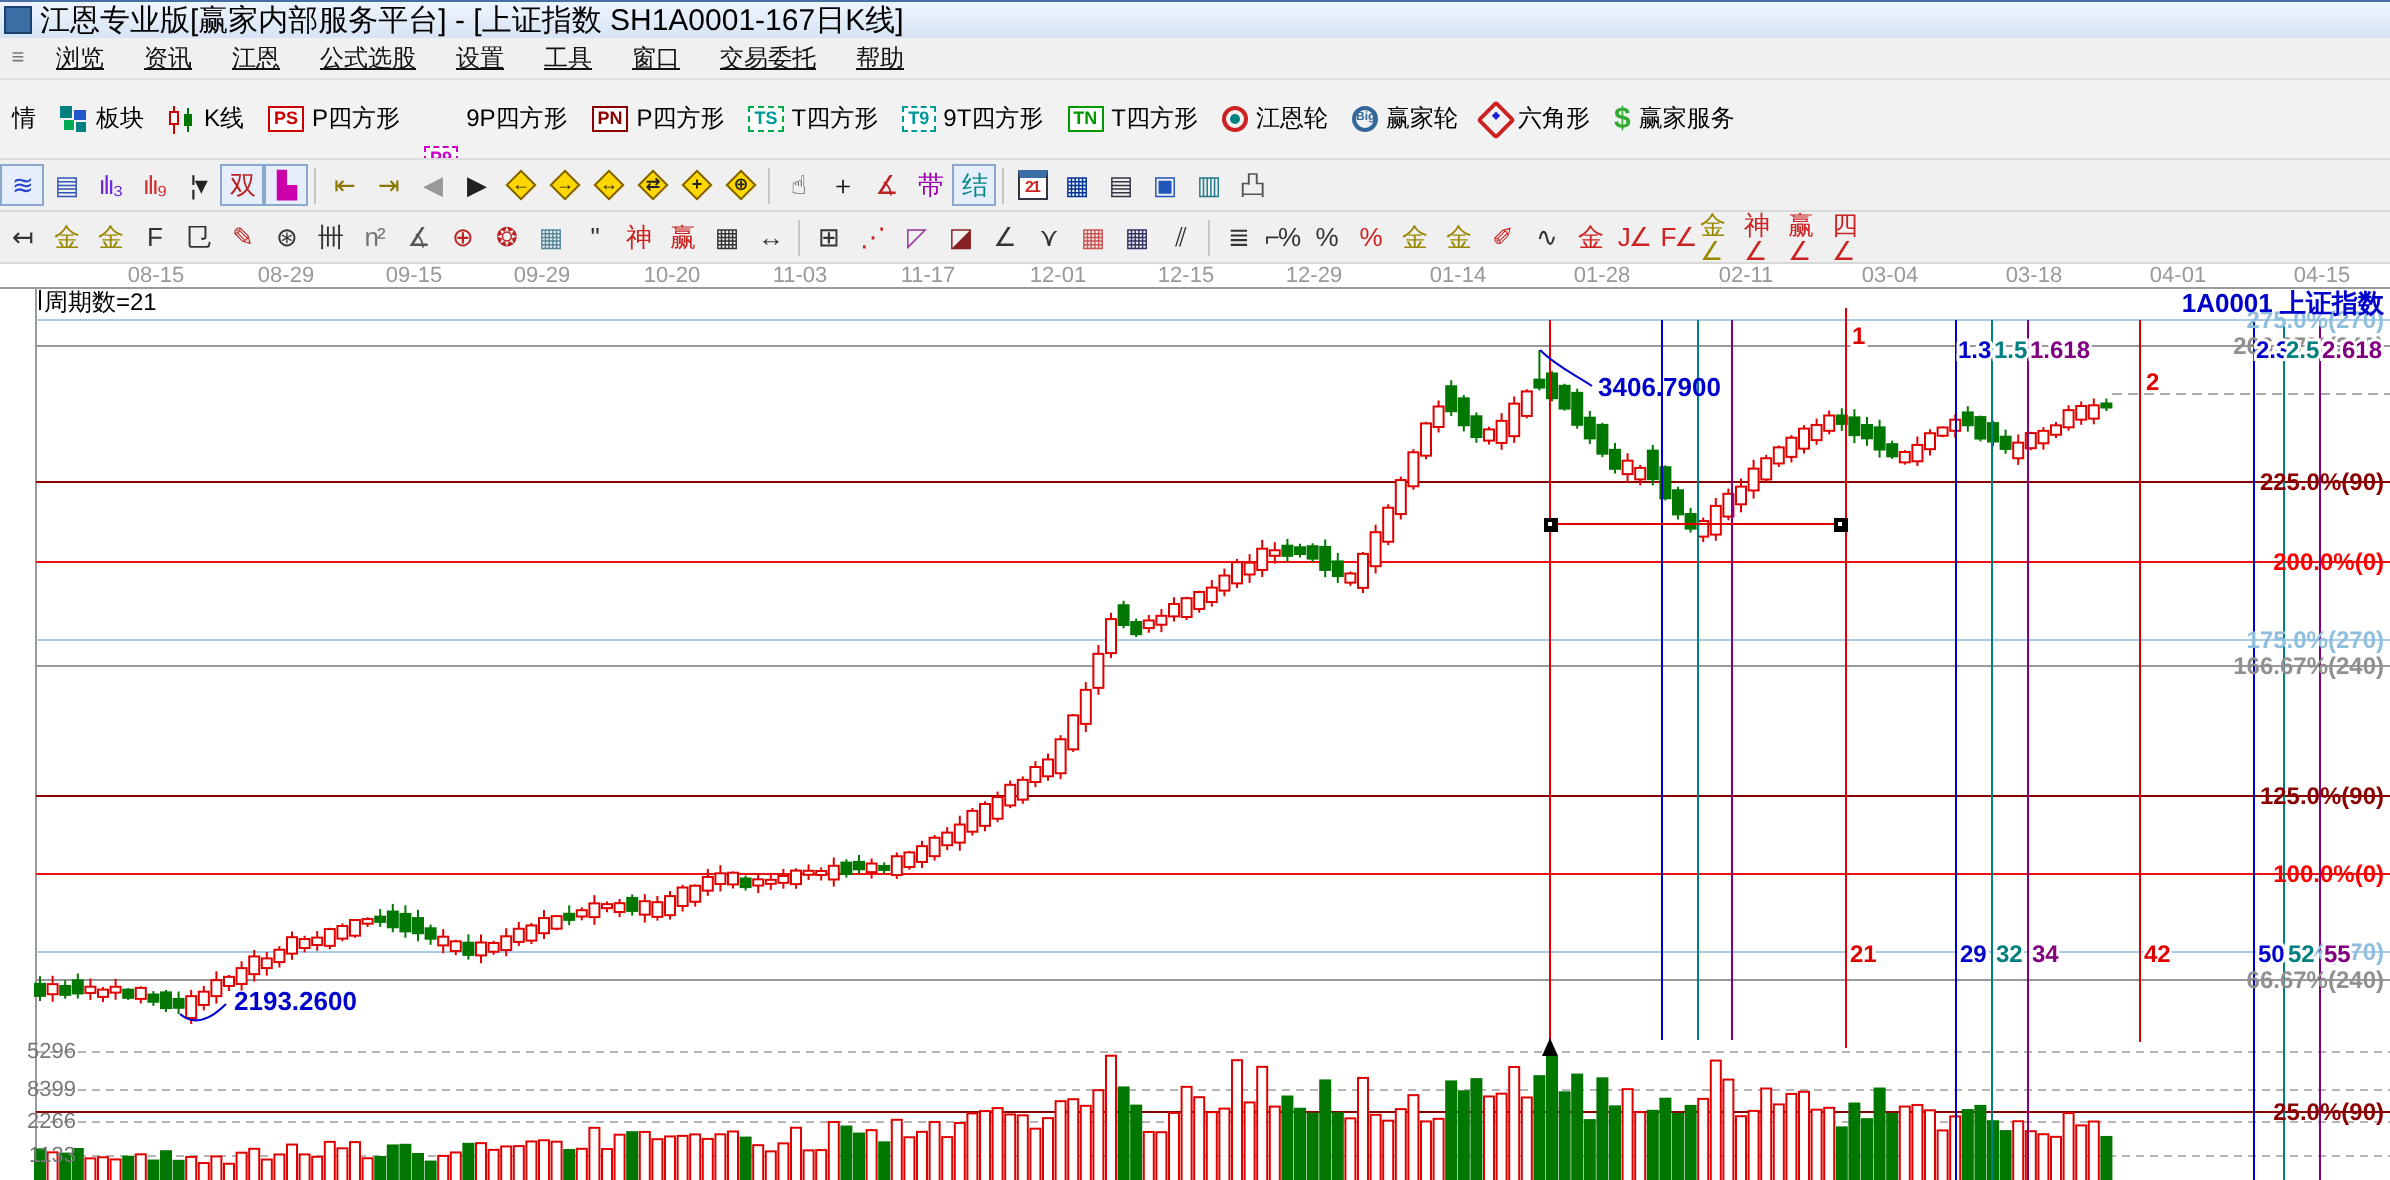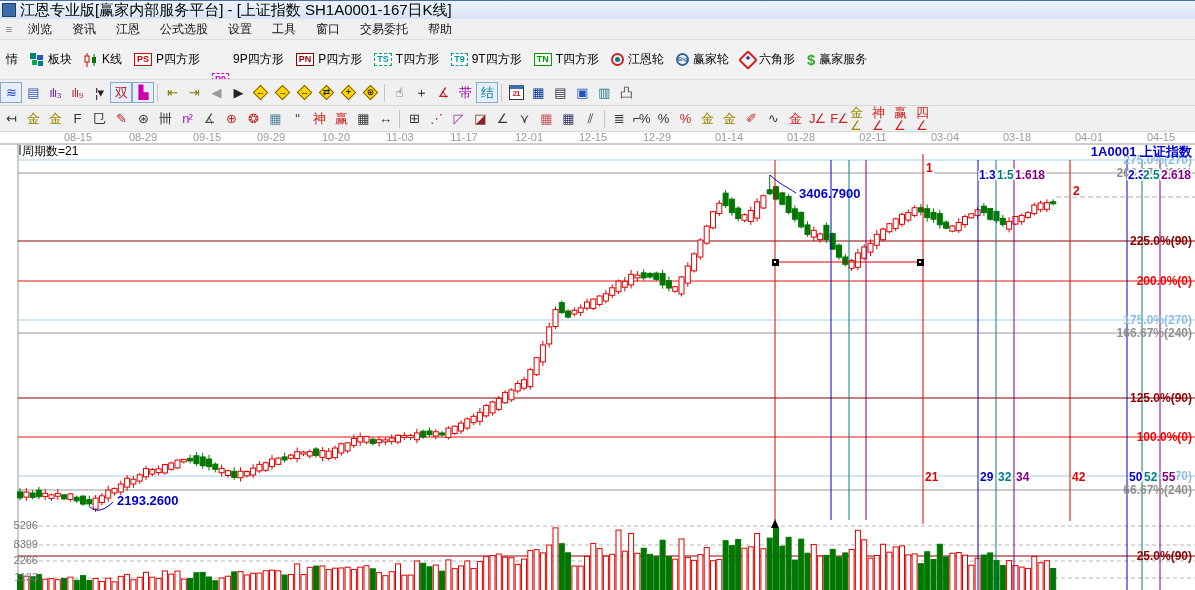--- a/index.html
+++ b/index.html
@@ -40,21 +40,21 @@
 </head>
 <body>
 
 <div class="titlebar">
   <span class="titleicon"></span>
   <span>江恩专业版[赢家内部服务平台] - [上证指数  SH1A0001-167日K线]</span>
 </div>
 
 <div class="menubar">
   <span class="sys">≡</span>
-  <span id="menu-items" style="display: flex;">
+  <span id="menu-items" style="display: flex; text-decoration: underline;">
       <span class="menuitem">浏览</span>
       <span class="menuitem">资讯</span>
       <span class="menuitem">江恩</span>
       <span class="menuitem">公式选股</span>
       <span class="menuitem">设置</span>
       <span class="menuitem">工具</span>
       <span class="menuitem">窗口</span>
       <span class="menuitem">交易委托</span>
       <span class="menuitem">帮助</span>
     </span>
@@ -184,21 +184,21 @@
   </div>
 <div class="tb3" id="toolbar-row3">
     <span class="ibtn" style="color: rgb(51, 51, 51);">↤</span>
     <span class="ibtn" style="color: rgb(153, 136, 0);">金</span>
     <span class="ibtn" style="color: rgb(153, 136, 0);">金</span>
     <span class="ibtn" style="color: rgb(51, 51, 51);">F</span>
     <span class="ibtn" style="color: rgb(51, 51, 51);">㔾</span>
     <span class="ibtn" style="color: rgb(187, 34, 34);">✎</span>
     <span class="ibtn" style="color: rgb(51, 51, 51);">⊛</span>
     <span class="ibtn" style="color: rgb(51, 51, 51);">卌</span>
-    <span class="ibtn" style="color: #a21caf; text-align: right;">n²</span>
+    <span class="ibtn" style="color: #737373; text-align: right;">n²</span>
     <span class="ibtn" style="color: rgb(85, 85, 85);">∡</span>
     <span class="ibtn" style="color: rgb(187, 34, 34);">⊕</span>
     <span class="ibtn" style="color: rgb(187, 34, 34);">❂</span>
     <span class="ibtn" style="color: rgb(85, 136, 153);">▦</span>
     <span class="ibtn" style="color: rgb(51, 51, 51);">ʺ</span>
     <span class="ibtn" style="color: rgb(204, 34, 34);">神</span>
     <span class="ibtn" style="color: rgb(204, 34, 34);">赢</span>
     <span class="ibtn" style="color: rgb(51, 51, 51);">▦</span>
     <span class="ibtn" style="color: rgb(51, 51, 51);">↔</span>
     <span class="isep"></span>

